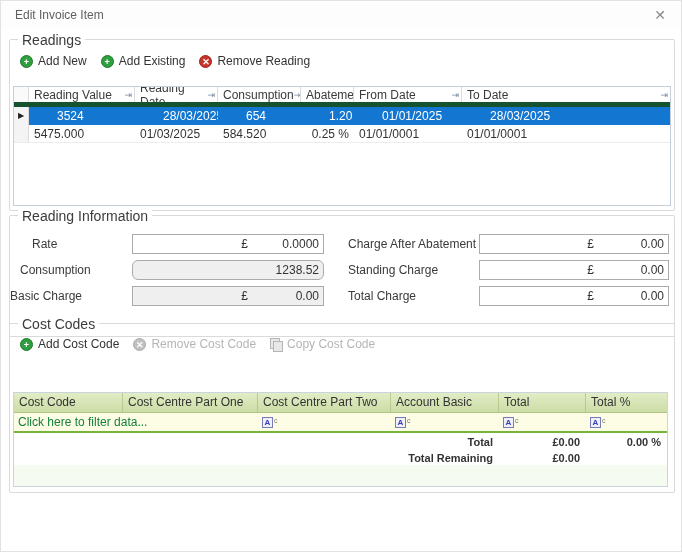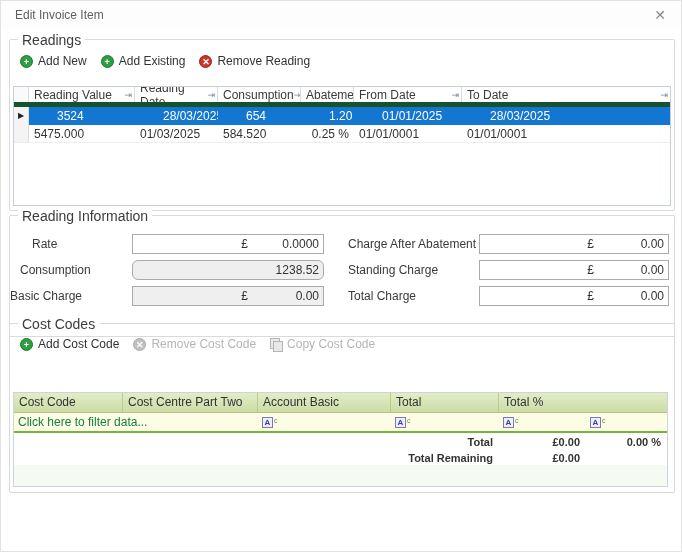--- a/index.html
+++ b/index.html
@@ -201,20 +201,21 @@
       </span>
       <span class="tool-item disabled">
         <span class="copy-icn"></span>
         <span>Copy Cost Code</span>
       </span>
     </div>
 
     <div class="cgrid">
       <div class="crow chead">
         <div class="hcell">Cost Code</div>
+        <div class="hcell">Cost Centre Part One</div>
         <div class="hcell">Cost Centre Part Two</div>
         <div class="hcell">Account Basic</div>
         <div class="hcell">Total</div>
         <div class="hcell" style="border-right:none;">Total %</div>
       </div>
 
       <div class="crow cfilter">
         <div class="fcell hint">Click here to filter data...</div>
         <div class="fcell">
           <span class="fop">

